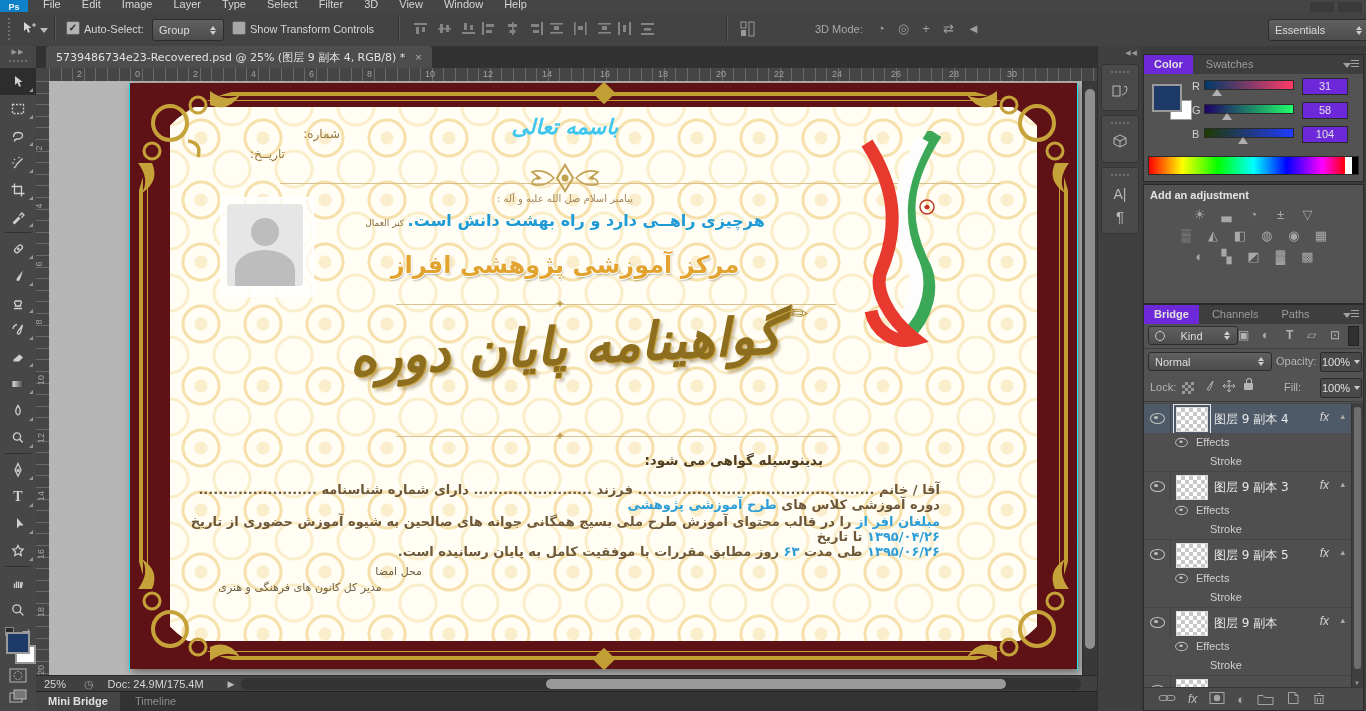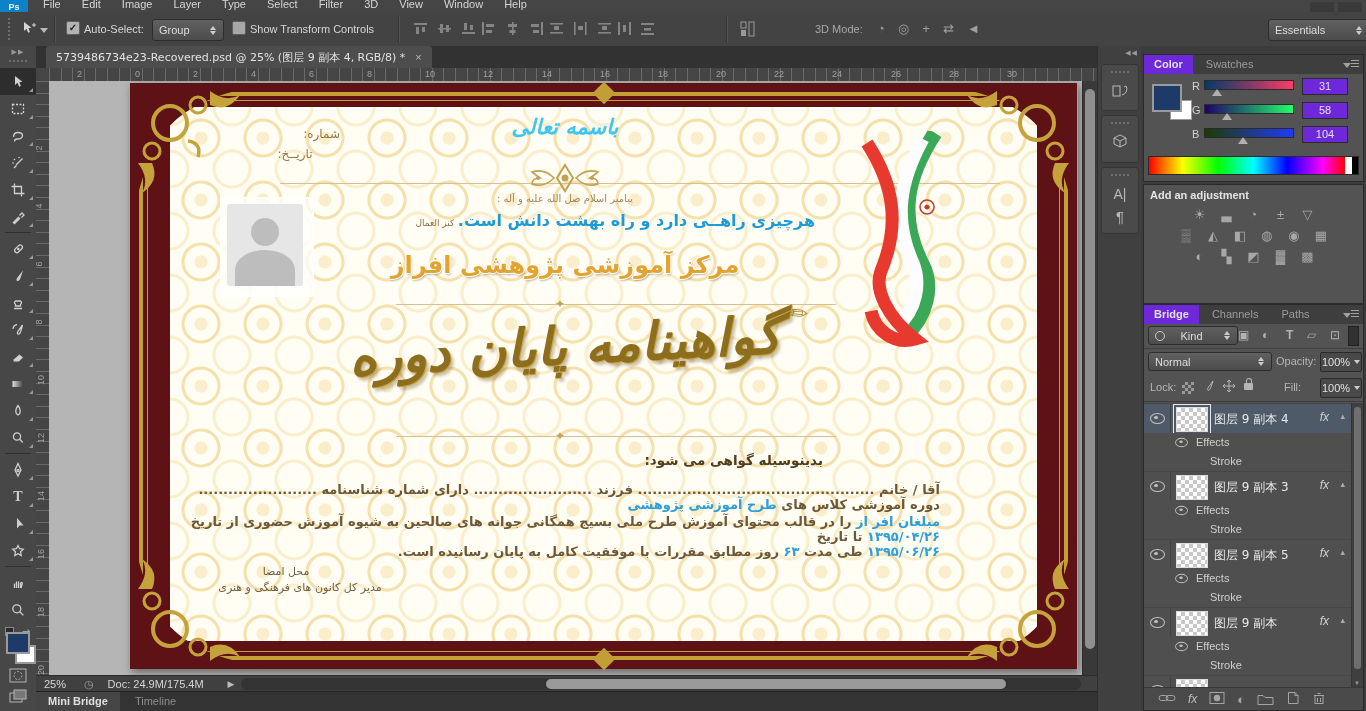--- a/index.html
+++ b/index.html
@@ -463,34 +463,34 @@
         <svg class="corner" style="right:0;bottom:0;transform:scale(-1,-1)" vi="" viewBox="0 0 150 150">
           <path d="M0,0 H150 Q100,6 72,20 Q34,38 22,72 Q8,100 0,150 Z" fill="#5f1216"></path>
           <circle cx="40" cy="40" r="17" fill="none" stroke="#c6a33a" stroke-width="4"></circle>
           <circle cx="68" cy="22" r="8" fill="none" stroke="#c6a33a" stroke-width="3"></circle>
           <circle cx="22" cy="68" r="8" fill="none" stroke="#c6a33a" stroke-width="3"></circle>
           <path d="M80,8 q16,12 30,4 q-12,18 -30,10z" fill="#c6a33a"></path>
           <path d="M8,80 q12,16 4,30 q18,-12 10,-30z" fill="#c6a33a"></path>
         </svg>
 
         <div class="abs rtl certlbl" style="left:120px;top:44px;width:90px;text-align:right">شماره:</div>
-        <div class="abs rtl certlbl" style="left:120px;top:64px;width:90px;text-align:center">تاریــخ:</div>
+        <div class="abs rtl certlbl" style="left:120px;top:64px;width:90px;text-align:left">تاریــخ:</div>
         <div class="abs rtl" style="left:335px;top:32px;width:200px;text-align:center;color:#3fc6ef;font-size:21px;font-weight:bold;font-style:italic">باسمه تعالی</div>
         <div class="goldline" style="left:150px;top:100px;width:720px"></div>
         <svg class="abs" style="left:378px;top:76px" width="114" height="42">
           <path d="M57 6 l8 13 -8 13 -8-13z" fill="none" stroke="#c2a153" stroke-width="2"></path>
           <circle cx="57" cy="19" r="3.5" fill="#c2a153"></circle>
           <path d="M46 19 q-10-10 -22-6 q8 6 8 6 q-8 0-8 6 q12 4 22-6z" fill="none" stroke="#c2a153" stroke-width="1.6"></path>
           <path d="M68 19 q10-10 22-6 q-8 6-8 6 q8 0 8 6 q-12 4-22-6z" fill="none" stroke="#c2a153" stroke-width="1.6"></path>
           <circle cx="30" cy="19" r="2" fill="#c2a153"></circle>
             <circle cx="84" cy="19" r="2" fill="#c2a153"></circle>
         </svg>
 
         <div class="abs rtl" style="left:235px;top:110px;width:400px;text-align:center;color:#a4845a;font-size:10px">پیامبر اسلام صل الله علیه و آله :</div>
-        <div class="abs rtl" style="left:185px;top:128px;width:500px;">
+        <div class="abs rtl" style="left:185px;top:128px;width:500px;text-align:center">
           <span style="color:#1e9ad6;font-size:16px;font-weight:bold">هرچیزی راهــی دارد و راه بهشت دانش است.</span>
           <span style="color:#8a6f45;font-size:9px">کنز العمال</span>
         </div>
         <div class="abs rtl" style="left:185px;top:168px;width:500px;text-align:center;color:#e2a42f;font-size:24px;font-weight:bold;
              text-shadow:0 1px 0 #fff,0 -1px 0 #fff,1px 0 0 #fff,-1px 0 0 #fff,1px 2px 2px rgba(0,0,0,.25)">مرکز آموزشی پژوهشی افراز</div>
 
         <div class="goldline" style="left:266px;top:221px;width:440px"></div>
         <div class="abs" style="left:425px;top:214px;color:#c2a153;font-size:12px">✦</div>
         <div class="abs" style="left:660px;top:218px;color:#b3913c;font-size:22px;transform:rotate(-40deg)">✎</div>
 
@@ -503,21 +503,21 @@
         <div class="bodyline" style="top:399px">
           <span>آقا / خانم ................................................ فرزند ........................ دارای شماره شناسنامه ........................ دوره آموزشی کلاس های </span><span class="blu">طرح آموزشی پژوهشی</span>
         </div>
         <div class="bodyline" style="top:431px">
           <span class="blu">مبلغان افر از</span><span> را در قالب محتوای آموزش طرح ملی بسیج همگانی جوانه های صالحین به شیوه آموزش حضوری از تاریخ </span><span class="blu">۱۳۹۵/۰۴/۲۶</span><span> تا تاریخ</span>
         </div>
         <div class="bodyline" style="top:461px">
           <span class="blu">۱۳۹۵/۰۶/۲۶</span><span> طی مدت </span><span class="blu">۶۳</span><span> روز مطابق مقررات با موفقیت کامل به پایان رسانیده است.</span>
         </div>
 
-        <div class="abs rtl" style="left:46px;top:482px;width:220px;text-align:center;color:#6f6046;font-size:11px">محل امضا</div>
+        <div class="abs rtl" style="left:72px;top:482px;width:220px;text-align:right;color:#6f6046;font-size:11px">محل امضا</div>
         <div class="abs rtl" style="left:40px;top:498px;width:260px;text-align:center;color:#6f6046;font-size:11px">مدیر کل کانون های فرهنگی و هنری</div>
 
         <div class="abs" style="left:90px;top:114px;width:90px;height:96px;background:rgba(255,255,255,.75);border:2px solid rgba(255,255,255,.9)"></div>
         <div class="abs" style="left:97px;top:121px;width:76px;height:82px;background:#e6e6e6;border-radius:3px;overflow:hidden">
           <div class="abs" style="left:24px;top:14px;width:28px;height:28px;background:#bdbdbd;border-radius:50%"></div>
           <div class="abs" style="left:8px;top:46px;width:60px;height:40px;background:#bdbdbd;border-radius:50% 50% 0 0"></div>
         </div>
 
         <svg class="abs" style="left:705px;top:48px" width="140" height="235">
           <path d="M100,2 C72,45 62,85 88,135 C98,155 92,185 70,205" stroke="#3aa857" stroke-width="15" fill="none"></path>

